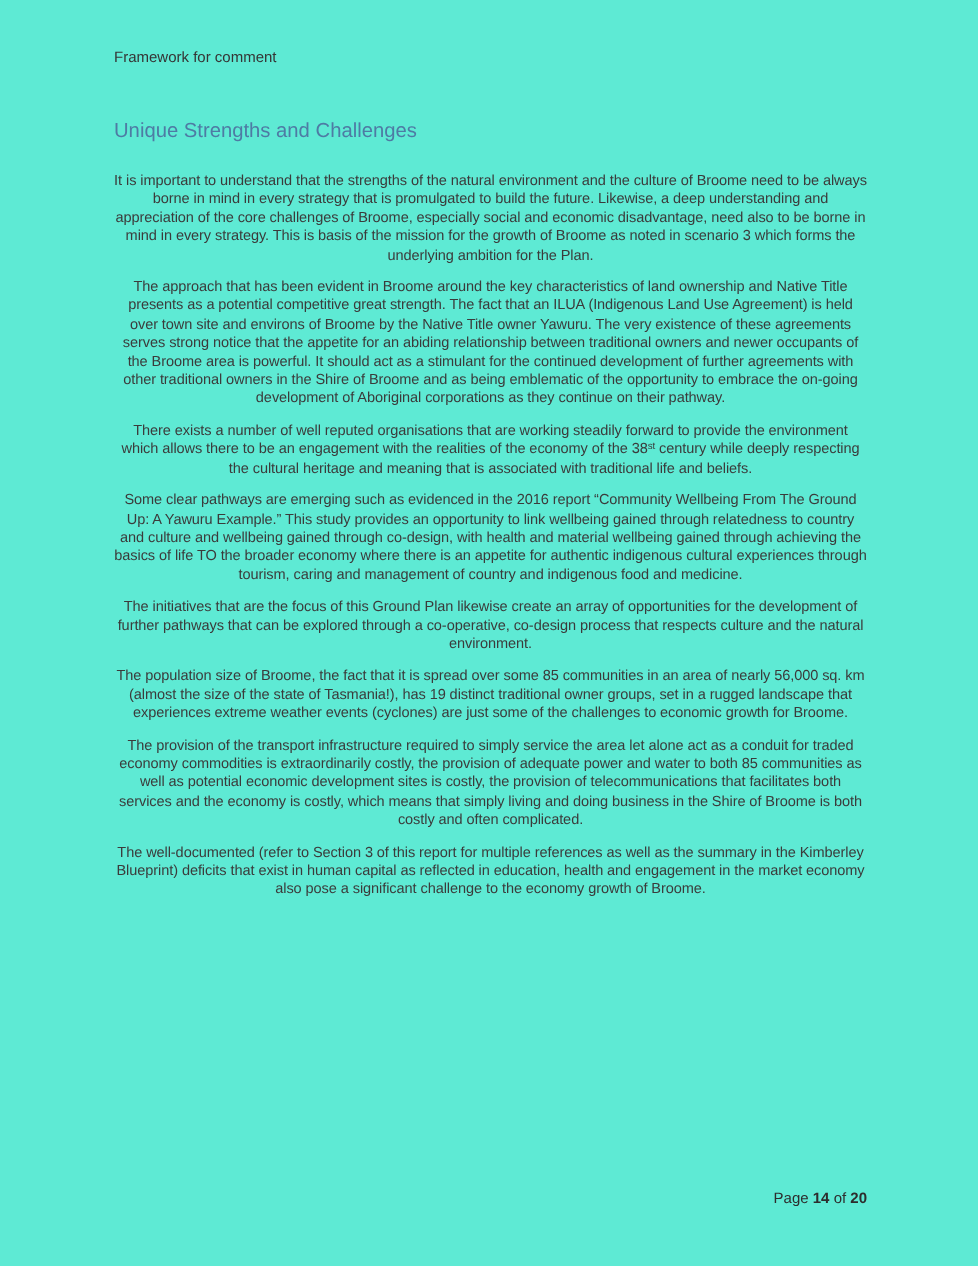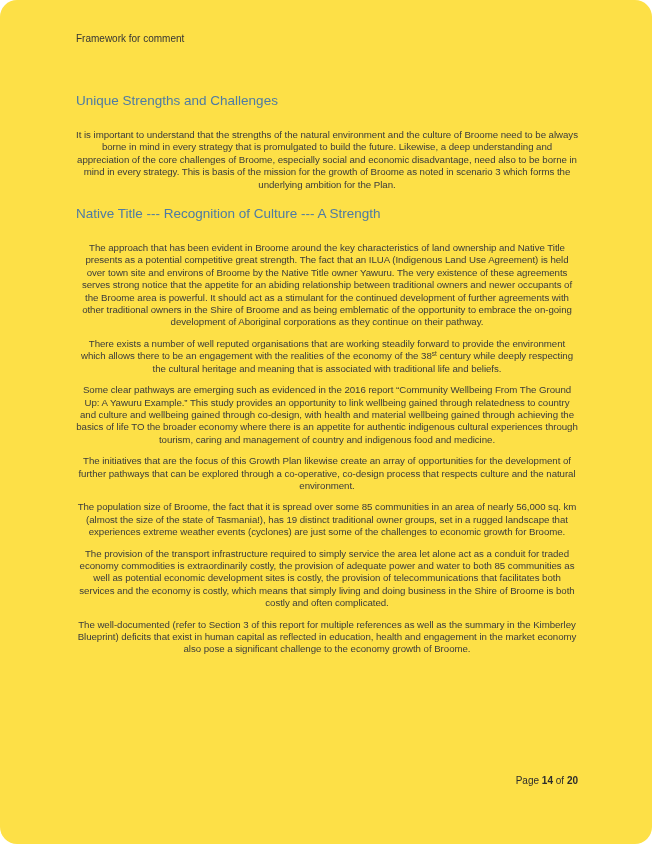--- a/index.html
+++ b/index.html
@@ -4,37 +4,36 @@
 <style>
   html, body {
     margin: 0;
     padding: 0;
     background: #ffffff;
   }
   .page {
     position: relative;
     width: 652px;
     height: 844px;
-    background: #fde047;
+    background: #5eead4;
     font-family: "Liberation Sans", sans-serif;
     color: #3b3b3b;
     overflow: hidden;
-    border-radius: 17px;
   }
   .doc-header {
     position: absolute;
     top: 33px;
     left: 76px;
     font-size: 10px;
     line-height: 12px;
     color: #353535;
   }
   .content {
     position: absolute;
-    top: 84px;
+    top: 70px;
     left: 76px;
     width: 502px;
   }
   .section-heading {
     color: #4e7ba4;
     font-size: 13.5px;
     font-weight: 400;
     line-height: 17px;
     margin: 14px 0 20px 0;
   }
@@ -48,45 +47,44 @@
     margin: 0 0 9px 0;
     text-align: center;
   }
   .body-para sup {
     font-size: 6.5px;
     line-height: 0;
     vertical-align: 3px;
   }
   .doc-footer {
     position: absolute;
-    top: 775px;
+    top: 794px;
     right: 74px;
     font-size: 10px;
     line-height: 12px;
     color: #2d2d2d;
     text-align: center;
   }
   .doc-footer .num {
     font-weight: 700;
   }
 </style>
 </head>
 <body>
 
 <div class="page">
   <div class="doc-header">Framework for comment</div>
 
   <div class="content" style="color: rgb(59, 59, 59);">
       <h2 class="section-heading" style="color: rgb(78, 123, 164);">Unique Strengths and Challenges</h2>
       <p class="body-para"><span>It is important to understand that the strengths of the natural environment and the culture of Broome need to be always borne in mind in every strategy that is promulgated to build the future. Likewise, a deep understanding and appreciation of the core challenges of Broome, especially social and economic disadvantage, need also to be borne in mind in every strategy. This is basis of the mission for the growth of Broome as noted in scenario 3 which forms the underlying ambition for the Plan.</span></p>
-      <h2 class="section-heading" style="color: rgb(78, 123, 164);">Native Title --- Recognition of Culture --- A Strength</h2>
       <p class="body-para"><span>The approach that has been evident in Broome around the key characteristics of land ownership and Native Title presents as a potential competitive great strength. The fact that an ILUA (Indigenous Land Use Agreement) is held over town site and environs of Broome by the Native Title owner Yawuru. The very existence of these agreements serves strong notice that the appetite for an abiding relationship between traditional owners and newer occupants of the Broome area is powerful. It should act as a stimulant for the continued development of further agreements with other traditional owners in the Shire of Broome and as being emblematic of the opportunity to embrace the on-going development of Aboriginal corporations as they continue on their pathway.</span></p>
       <p class="body-para"><span>There exists a number of well reputed organisations that are working steadily forward to provide the environment which allows there to be an engagement with the realities of the economy of the 38</span><sup>st</sup><span> century while deeply respecting the cultural heritage and meaning that is associated with traditional life and beliefs.</span></p>
       <p class="body-para"><span>Some clear pathways are emerging such as evidenced in the 2016 report “Community Wellbeing From The Ground Up: A Yawuru Example.” This study provides an opportunity to link wellbeing gained through relatedness to country and culture and wellbeing gained through co-design, with health and material wellbeing gained through achieving the basics of life TO the broader economy where there is an appetite for authentic indigenous cultural experiences through tourism, caring and management of country and indigenous food and medicine.</span></p>
-      <p class="body-para"><span>The initiatives that are the focus of this Growth Plan likewise create an array of opportunities for the development of further pathways that can be explored through a co-operative, co-design process that respects culture and the natural environment.</span></p>
+      <p class="body-para"><span>The initiatives that are the focus of this Ground Plan likewise create an array of opportunities for the development of further pathways that can be explored through a co-operative, co-design process that respects culture and the natural environment.</span></p>
       <p class="body-para"><span>The population size of Broome, the fact that it is spread over some 85 communities in an area of nearly 56,000 sq. km (almost the size of the state of Tasmania!), has 19 distinct traditional owner groups, set in a rugged landscape that experiences extreme weather events (cyclones) are just some of the challenges to economic growth for Broome.</span></p>
       <p class="body-para"><span>The provision of the transport infrastructure required to simply service the area let alone act as a conduit for traded economy commodities is extraordinarily costly, the provision of adequate power and water to both 85 communities as well as potential economic development sites is costly, the provision of telecommunications that facilitates both services and the economy is costly, which means that simply living and doing business in the Shire of Broome is both costly and often complicated.</span></p>
       <p class="body-para"><span>The well-documented (refer to Section 3 of this report for multiple references as well as the summary in the Kimberley Blueprint) deficits that exist in human capital as reflected in education, health and engagement in the market economy also pose a significant challenge to the economy growth of Broome.</span></p>
     </div>
 
   <div class="doc-footer">
     <span>Page</span>
     <span class="num">14</span>
     <span>of</span>
     <span class="num">20</span>

